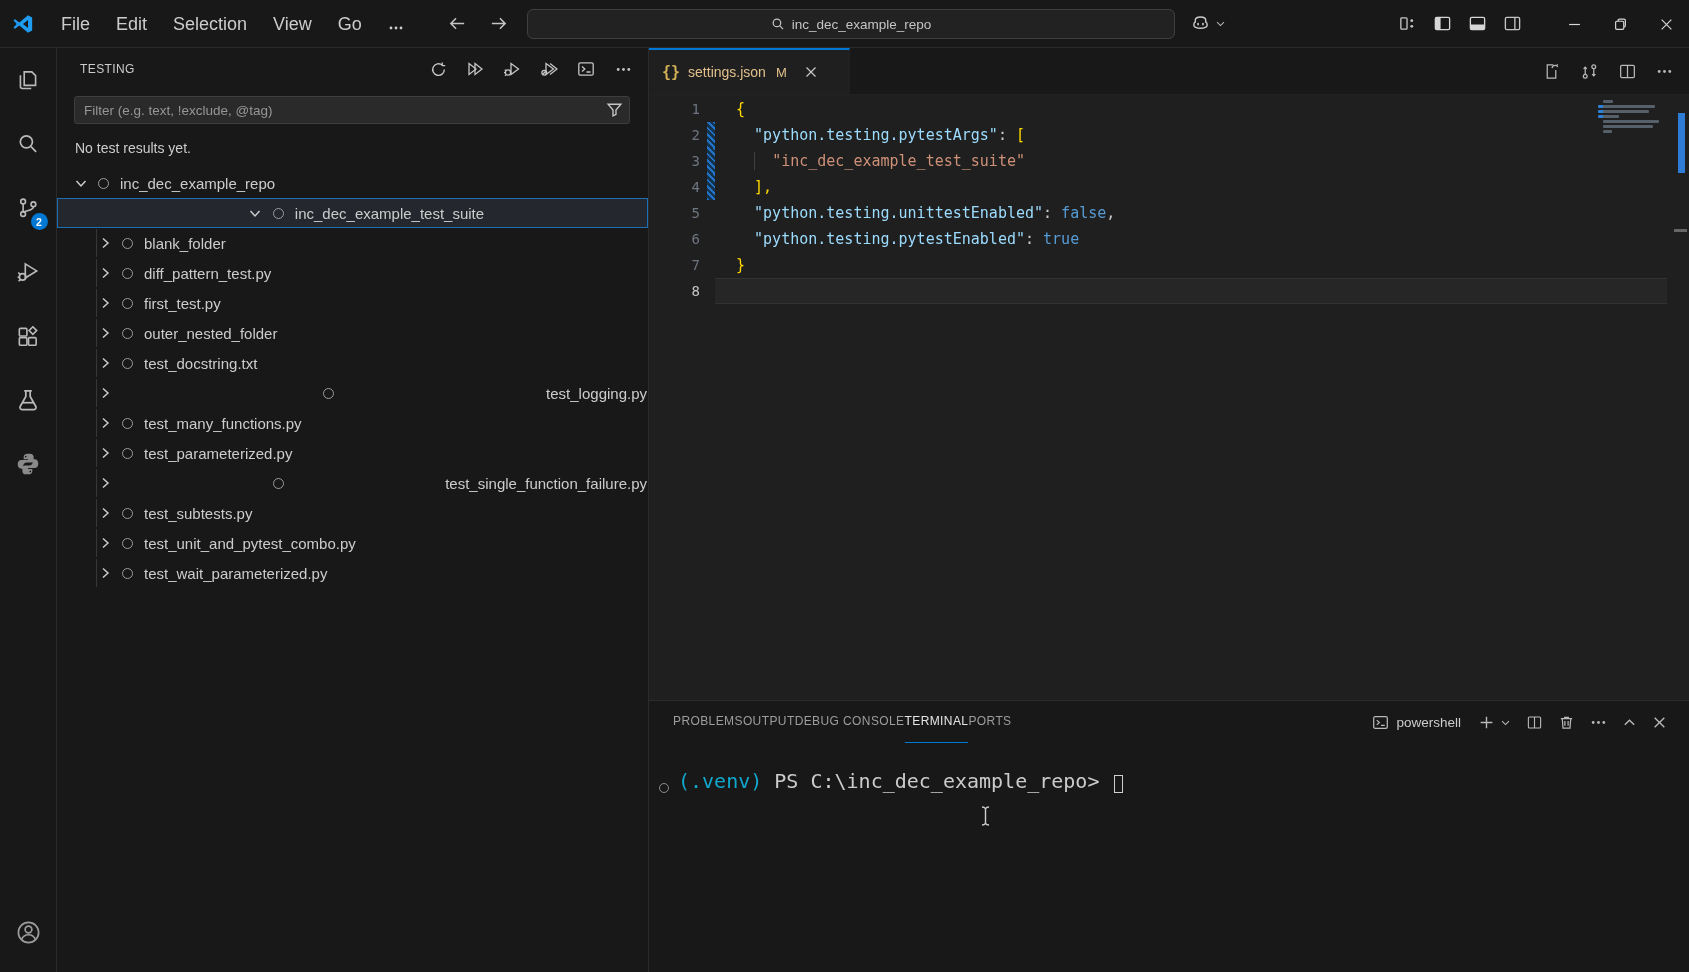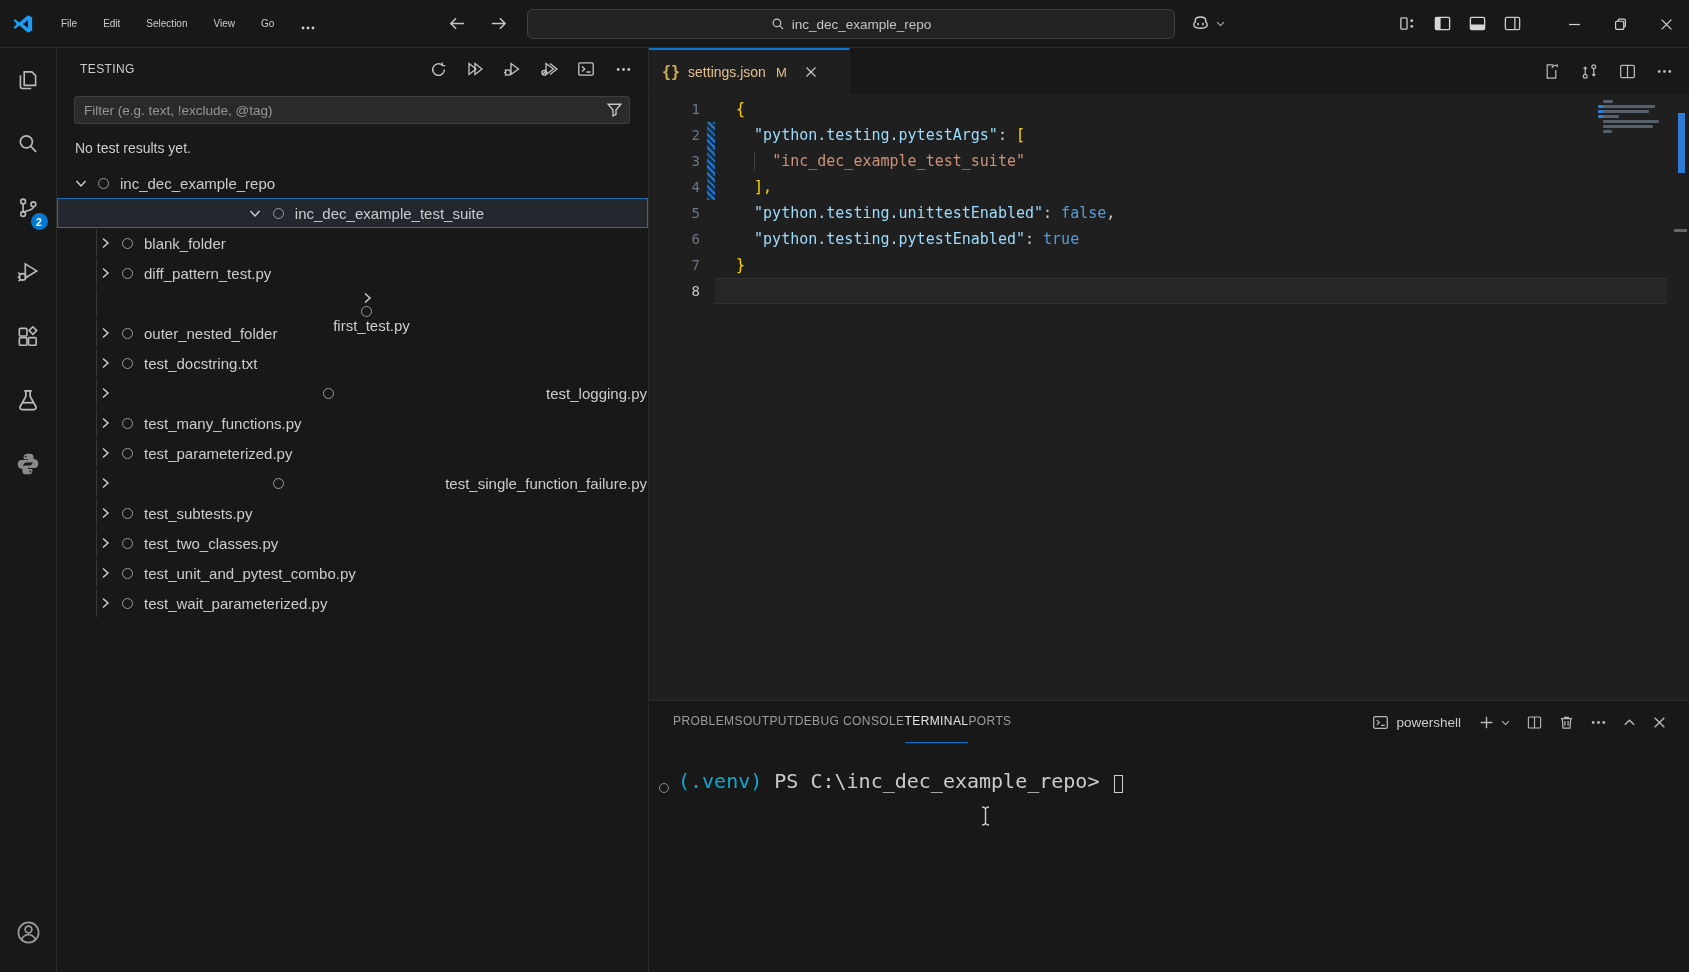--- a/index.html
+++ b/index.html
@@ -5,21 +5,21 @@
   * { margin:0; padding:0; box-sizing:border-box; }
   html,body { width:1689px; height:972px; overflow:hidden; background:#1f1f1f;
     font-family:"Liberation Sans", sans-serif; color:#cccccc; }
   svg { display:block; }
   .icon { color:#b9b9b9; display:inline-flex; align-items:center; justify-content:center; }
 
   
   .titlebar { height:48px; background:#181818; border-bottom:1px solid #2b2b2b;
     display:flex; align-items:center; position:relative; }
   .vscode-logo { margin:0 14px 0 12px; }
-  .menu-item { padding:0 13px; font-size:10px; color:#cccccc; height:30px; line-height:30px;
+  .menu-item { padding:0 13px; font-size:18px; color:#cccccc; height:30px; line-height:30px;
     border-radius:5px; cursor:default; }
   .nav-arrows { position:absolute; left:448px; display:flex; gap:22px; }
   .command-center { position:absolute; left:527px; width:648px; height:30px; top:9px;
     background:#222222; border:1px solid #3f3f3f; border-radius:6px;
     display:flex; align-items:center; justify-content:center; gap:7px;
     font-size:13.5px; color:#c4c4c4; }
   .copilot { position:absolute; left:1190px; display:flex; align-items:center; gap:4px; }
   .layout-controls { position:absolute; left:1398px; display:flex; gap:16px; }
   .window-controls { position:absolute; right:0; top:0; height:48px; display:flex; }
   .win-btn { width:46px; height:48px; display:flex; align-items:center; justify-content:center; }
@@ -397,21 +397,21 @@
         <div class="tree-row" data-level="2" style="padding-left: 38px;">
           <span class="chev icon">
             <svg width="16" height="16" viewBox="0 0 16 16" fill="none" stroke="currentColor" stroke-width="1.5">
               <path d="m6 3.5 5 4.5-5 4.5"></path>
             </svg>
           </span>
           <span class="test-circle"></span>
           <span class="tree-label">diff_pattern_test.py</span>
         </div>
 
-        <div class="tree-row" data-level="2" style="padding-left: 38px; flex-direction: column;">
+        <div class="tree-row" data-level="2" style="padding-left: 38px;">
           <span class="chev icon">
             <svg width="16" height="16" viewBox="0 0 16 16" fill="none" stroke="currentColor" stroke-width="1.5">
               <path d="m6 3.5 5 4.5-5 4.5"></path>
             </svg>
           </span>
           <span class="test-circle"></span>
           <span class="tree-label">first_test.py</span>
         </div>
 
         <div class="tree-row" data-level="2" style="padding-left: 38px;">
@@ -477,29 +477,20 @@
         <div class="tree-row" data-level="2" style="padding-left: 38px;">
           <span class="chev icon">
             <svg width="16" height="16" viewBox="0 0 16 16" fill="none" stroke="currentColor" stroke-width="1.5">
               <path d="m6 3.5 5 4.5-5 4.5"></path>
             </svg>
           </span>
           <span class="test-circle"></span>
           <span class="tree-label">test_subtests.py</span>
         </div>
 
-        <div class="tree-row" data-level="2" style="padding-left: 38px;">
-          <span class="chev icon">
-            <svg width="16" height="16" viewBox="0 0 16 16" fill="none" stroke="currentColor" stroke-width="1.5">
-              <path d="m6 3.5 5 4.5-5 4.5"></path>
-            </svg>
-          </span>
-          <span class="test-circle"></span>
-          <span class="tree-label">test_two_classes.py</span>
-        </div>
 
         <div class="tree-row" data-level="2" style="padding-left: 38px;">
           <span class="chev icon">
             <svg width="16" height="16" viewBox="0 0 16 16" fill="none" stroke="currentColor" stroke-width="1.5">
               <path d="m6 3.5 5 4.5-5 4.5"></path>
             </svg>
           </span>
           <span class="test-circle"></span>
           <span class="tree-label">test_unit_and_pytest_combo.py</span>
         </div>

